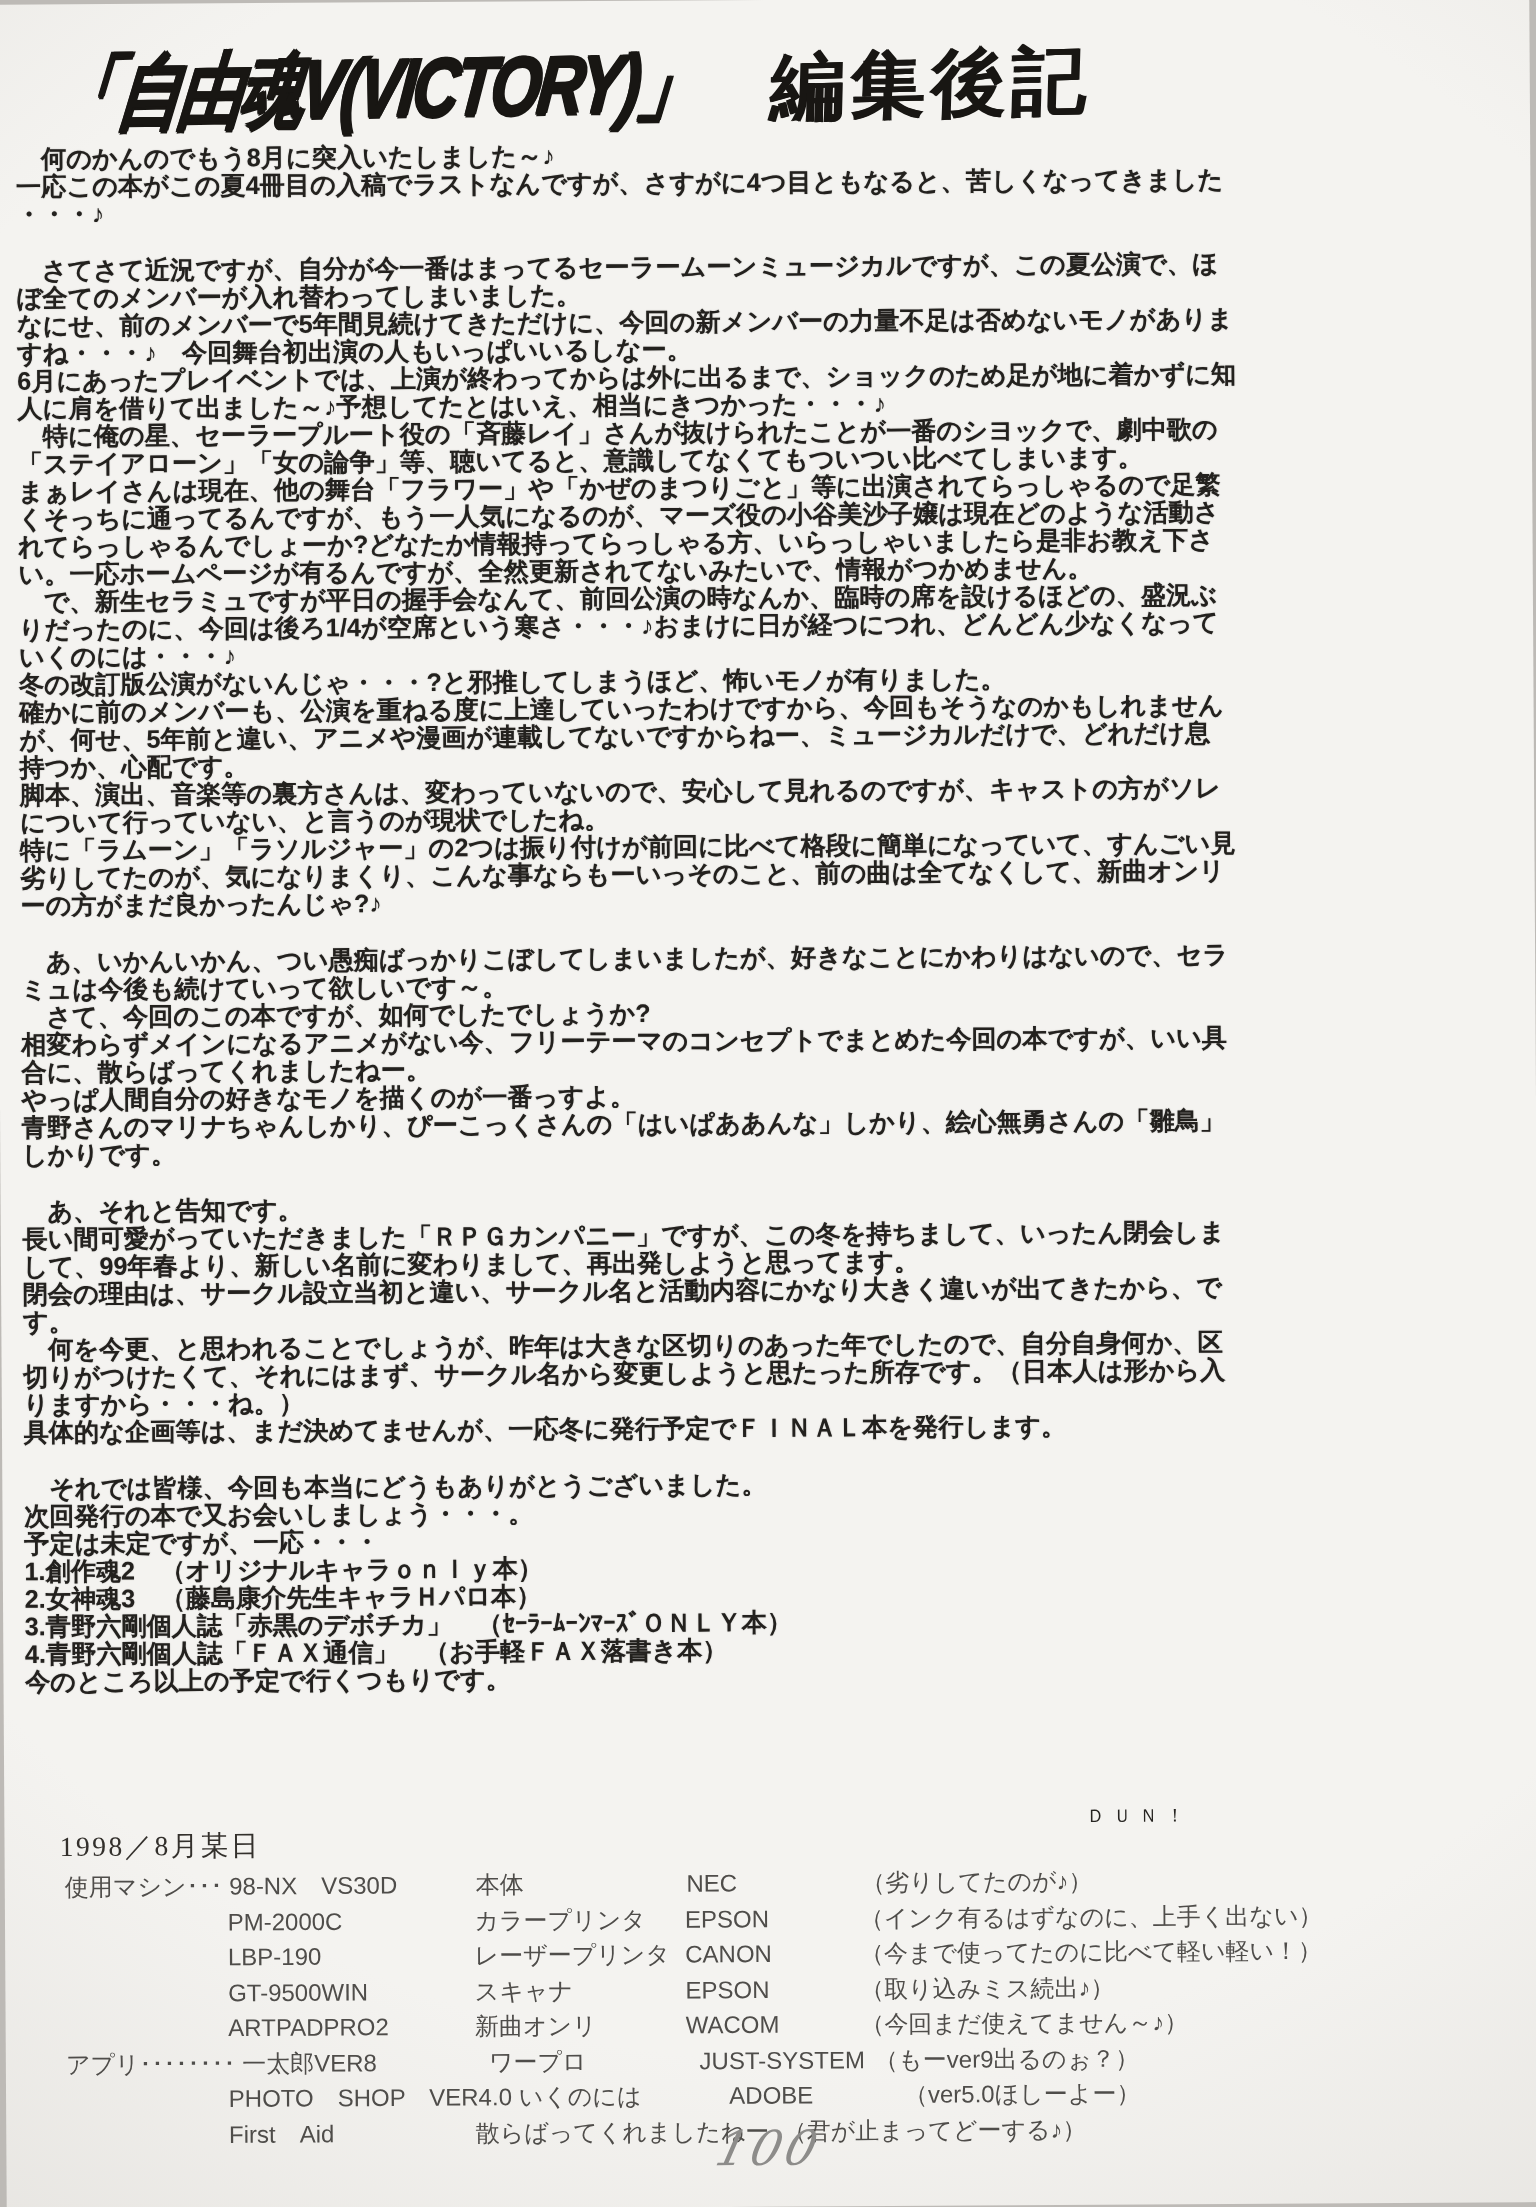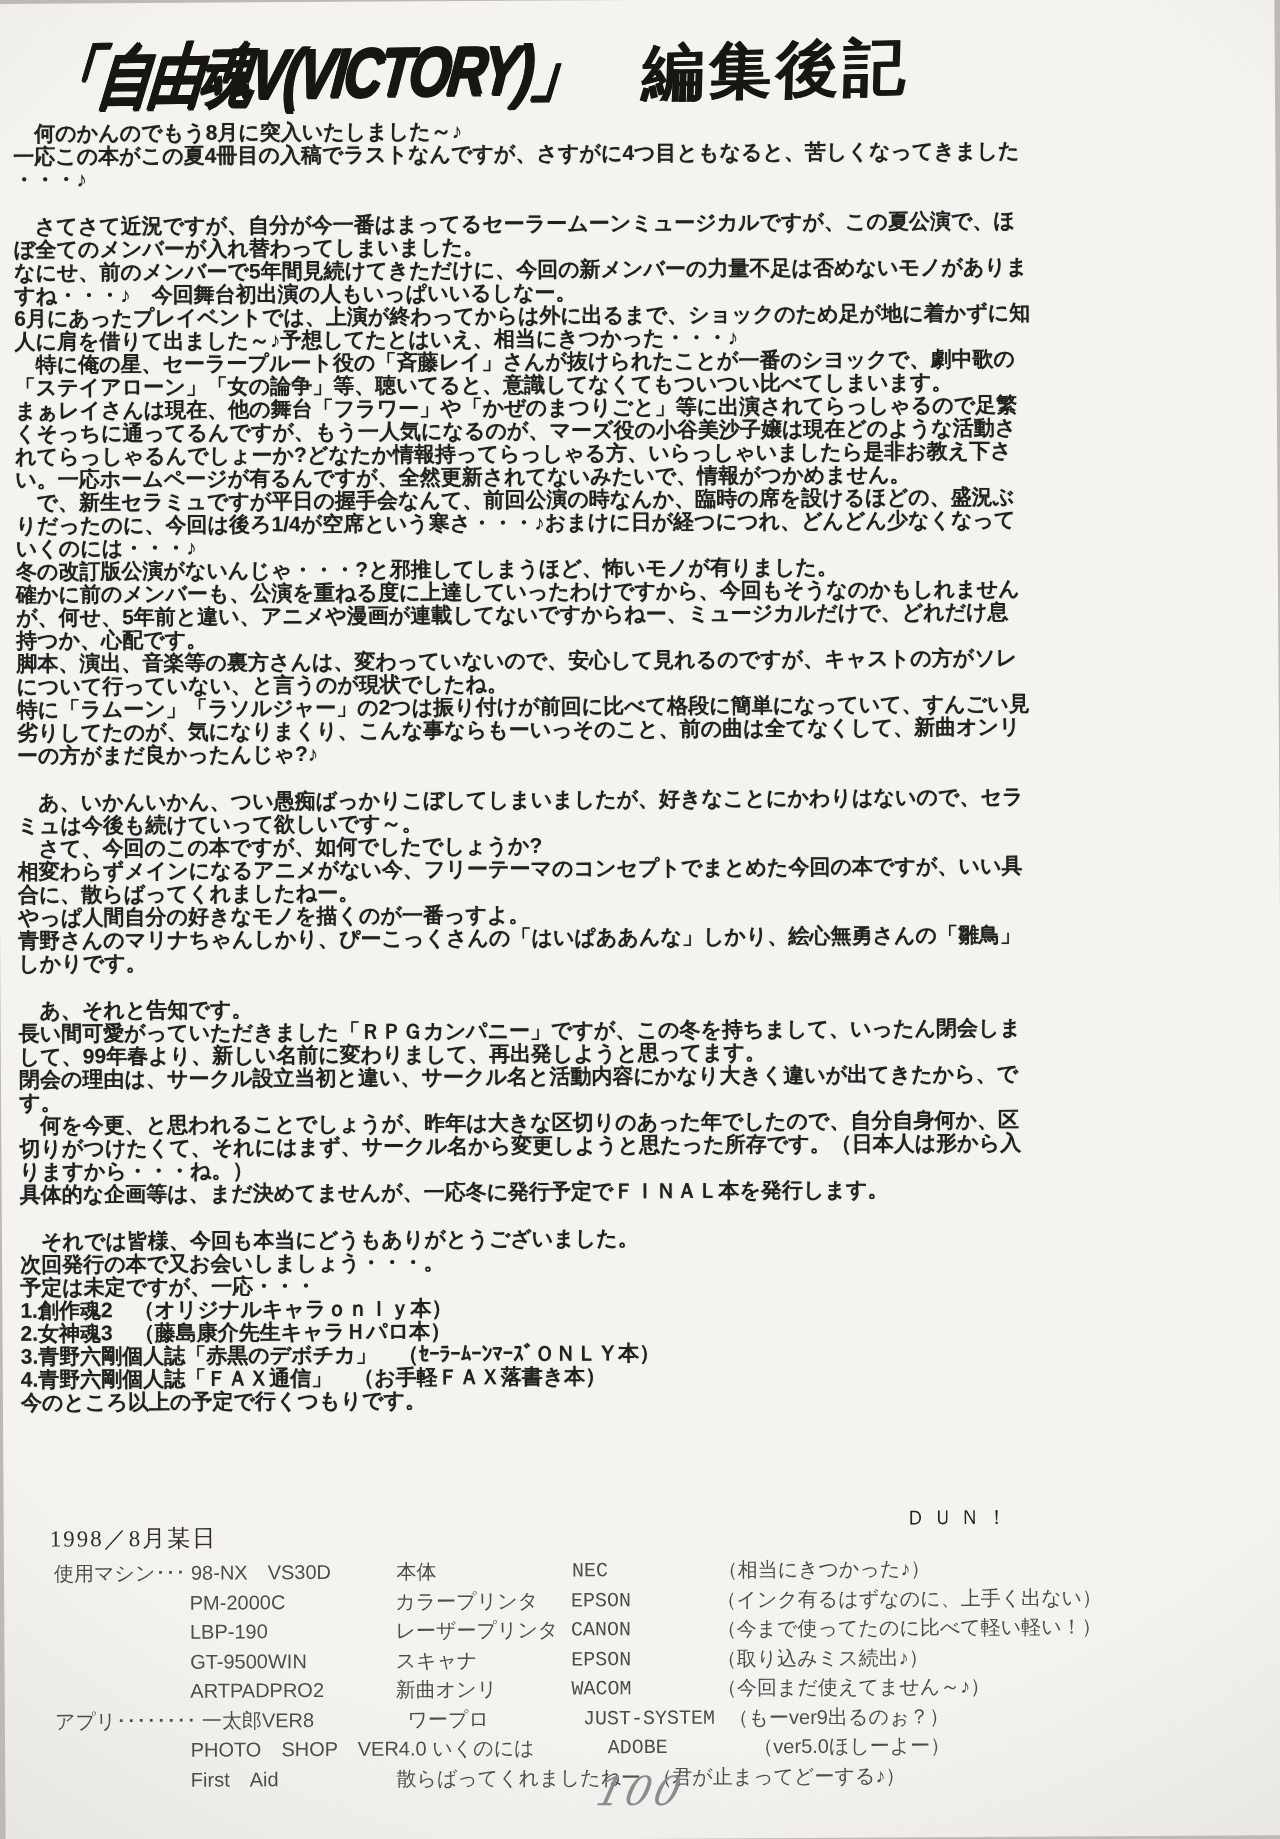--- a/index.html
+++ b/index.html
@@ -46,33 +46,33 @@
   .line{white-space:pre-wrap;min-height:23px;}
   
   .date-line{
     position:absolute;left:46px;top:1520px;
     font-family:"Liberation Serif",serif;
     font-size:23px;color:#33302c;letter-spacing:2px;white-space:nowrap;
   }
   .signature{
     position:absolute;left:902px;top:1506px;
     font-family:"Liberation Serif",serif;
-    font-size:20px;color:#262421;letter-spacing:7px;white-space:nowrap;
+    font-size:15px;color:#262421;letter-spacing:7px;white-space:nowrap;
   }
   
   .equipment{
     position:absolute;left:50px;top:1556px;width:1200px;
     color:#4f4d4a;font-size:20px;line-height:29.5px;font-weight:normal;
   }
   .eq-row{white-space:nowrap;}
   .eq-row span{display:inline-block;vertical-align:top;}
   .eq-label{min-width:130px;text-align:center;}
   .eq-model{min-width:200px;}
   .eq-type{min-width:170px;}
-  .eq-maker{min-width:140px;font-family:Liberation Mono, monospace;}
+  .eq-maker{min-width:140px;}
   .eq-maker:empty{min-width:0;}
   
   .page-number{
     position:absolute;left:0;top:1768px;width:1270px;text-align:center;
     font-family:"DejaVu Serif",serif;font-style:italic;
     font-size:40px;color:#8d8c8a;letter-spacing:3px;
     transform:skewX(-14deg);
   }
 </style>
 </head>
@@ -152,21 +152,21 @@
 
   <div class="date-line">1998／8月某日</div>
   <div class="signature">ＤＵＮ！</div>
 
   <div class="equipment">
       <div class="eq-row">
       <span class="eq-label">使用マシン･･･</span>
       <span class="eq-model">98-NX　VS30D</span>
       <span class="eq-type">本体</span>
       <span class="eq-maker">NEC</span>
-      <span class="eq-comment">（相当にきつかった♪）</span>
+      <span class="eq-comment">（劣りしてたのが♪）</span>
     </div>
       <div class="eq-row">
       <span class="eq-label"></span>
       <span class="eq-model">PM-2000C</span>
       <span class="eq-type">カラープリンタ</span>
       <span class="eq-maker">EPSON</span>
       <span class="eq-comment">（インク有るはずなのに、上手く出ない）</span>
     </div>
       <div class="eq-row">
       <span class="eq-label"></span>

